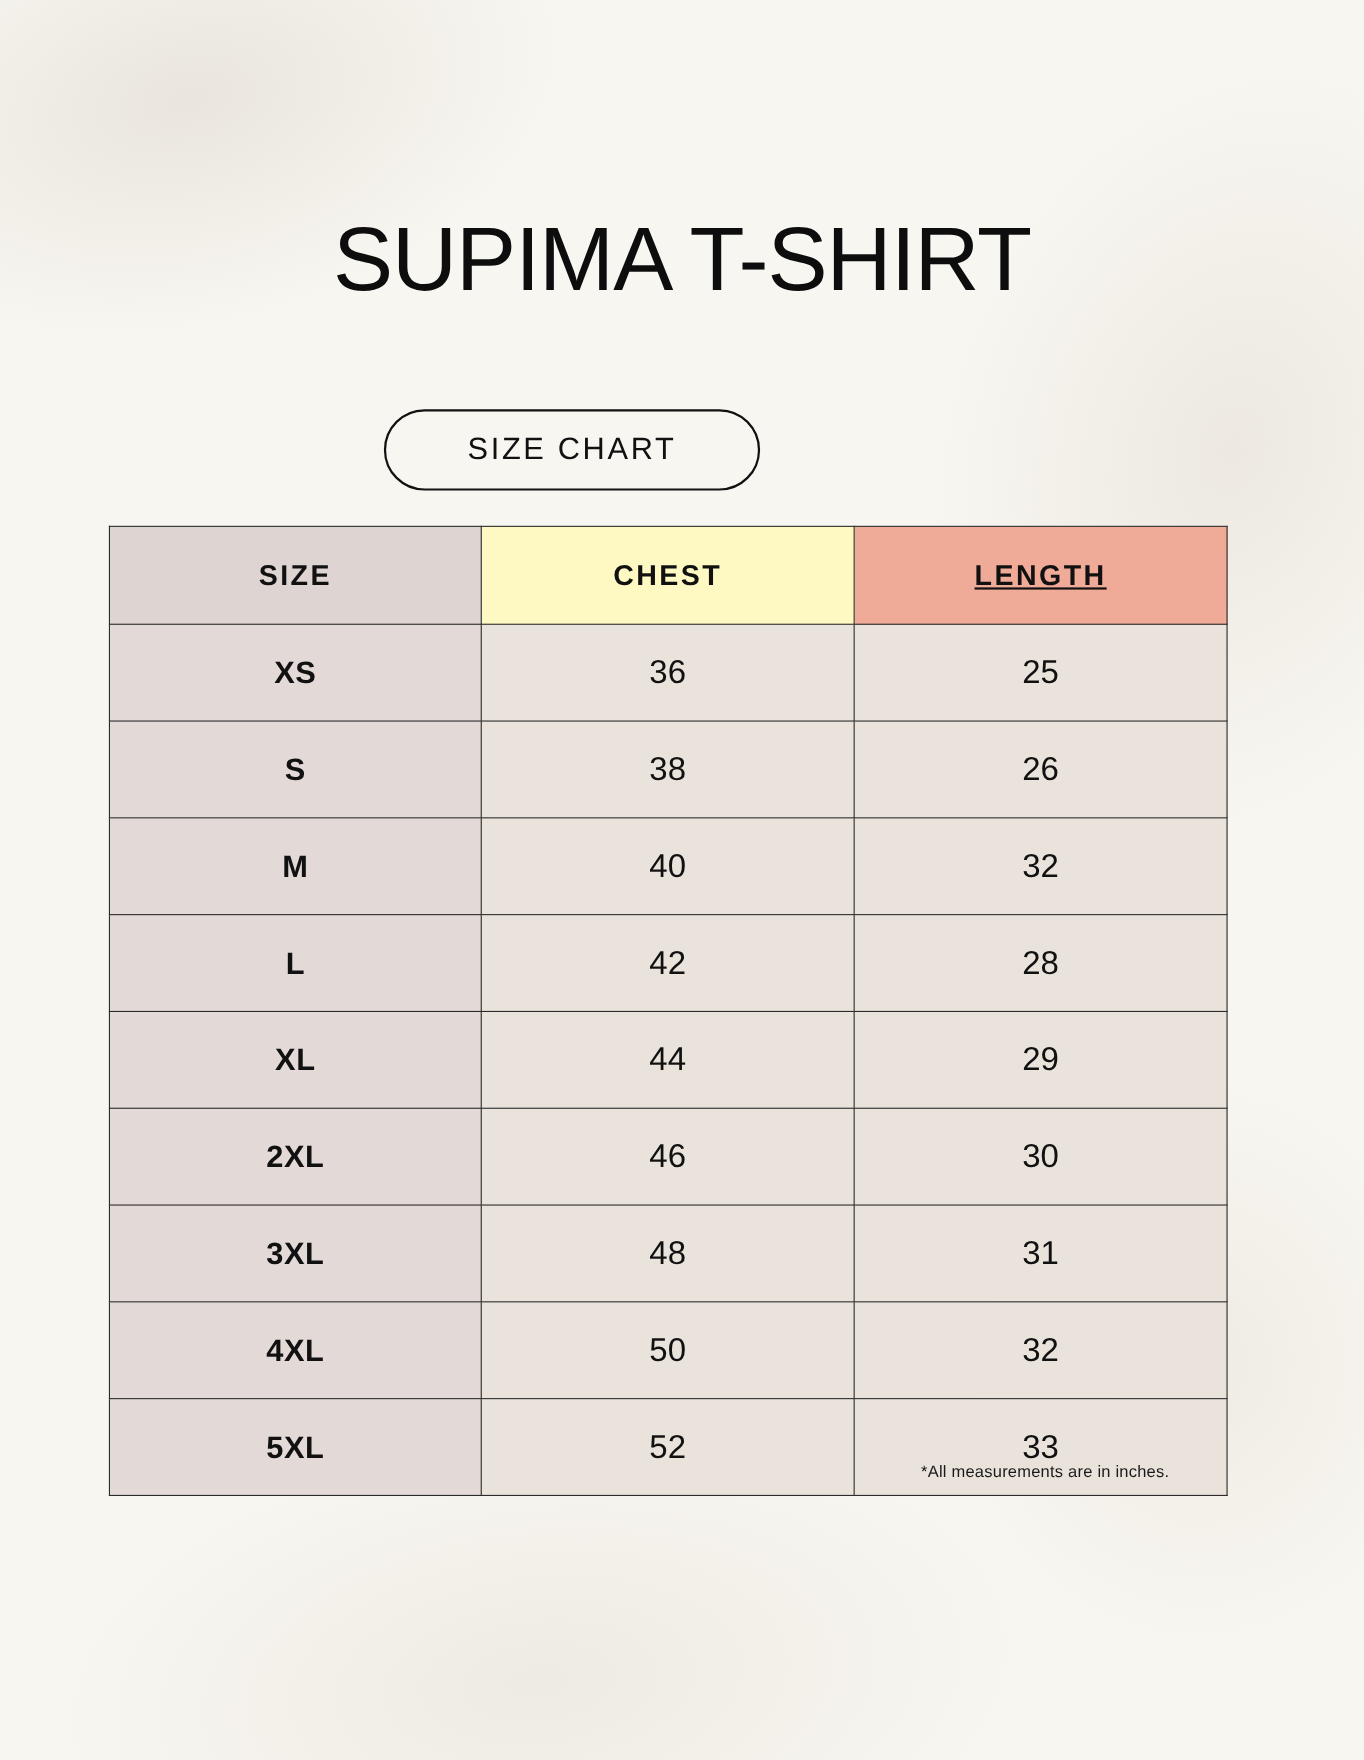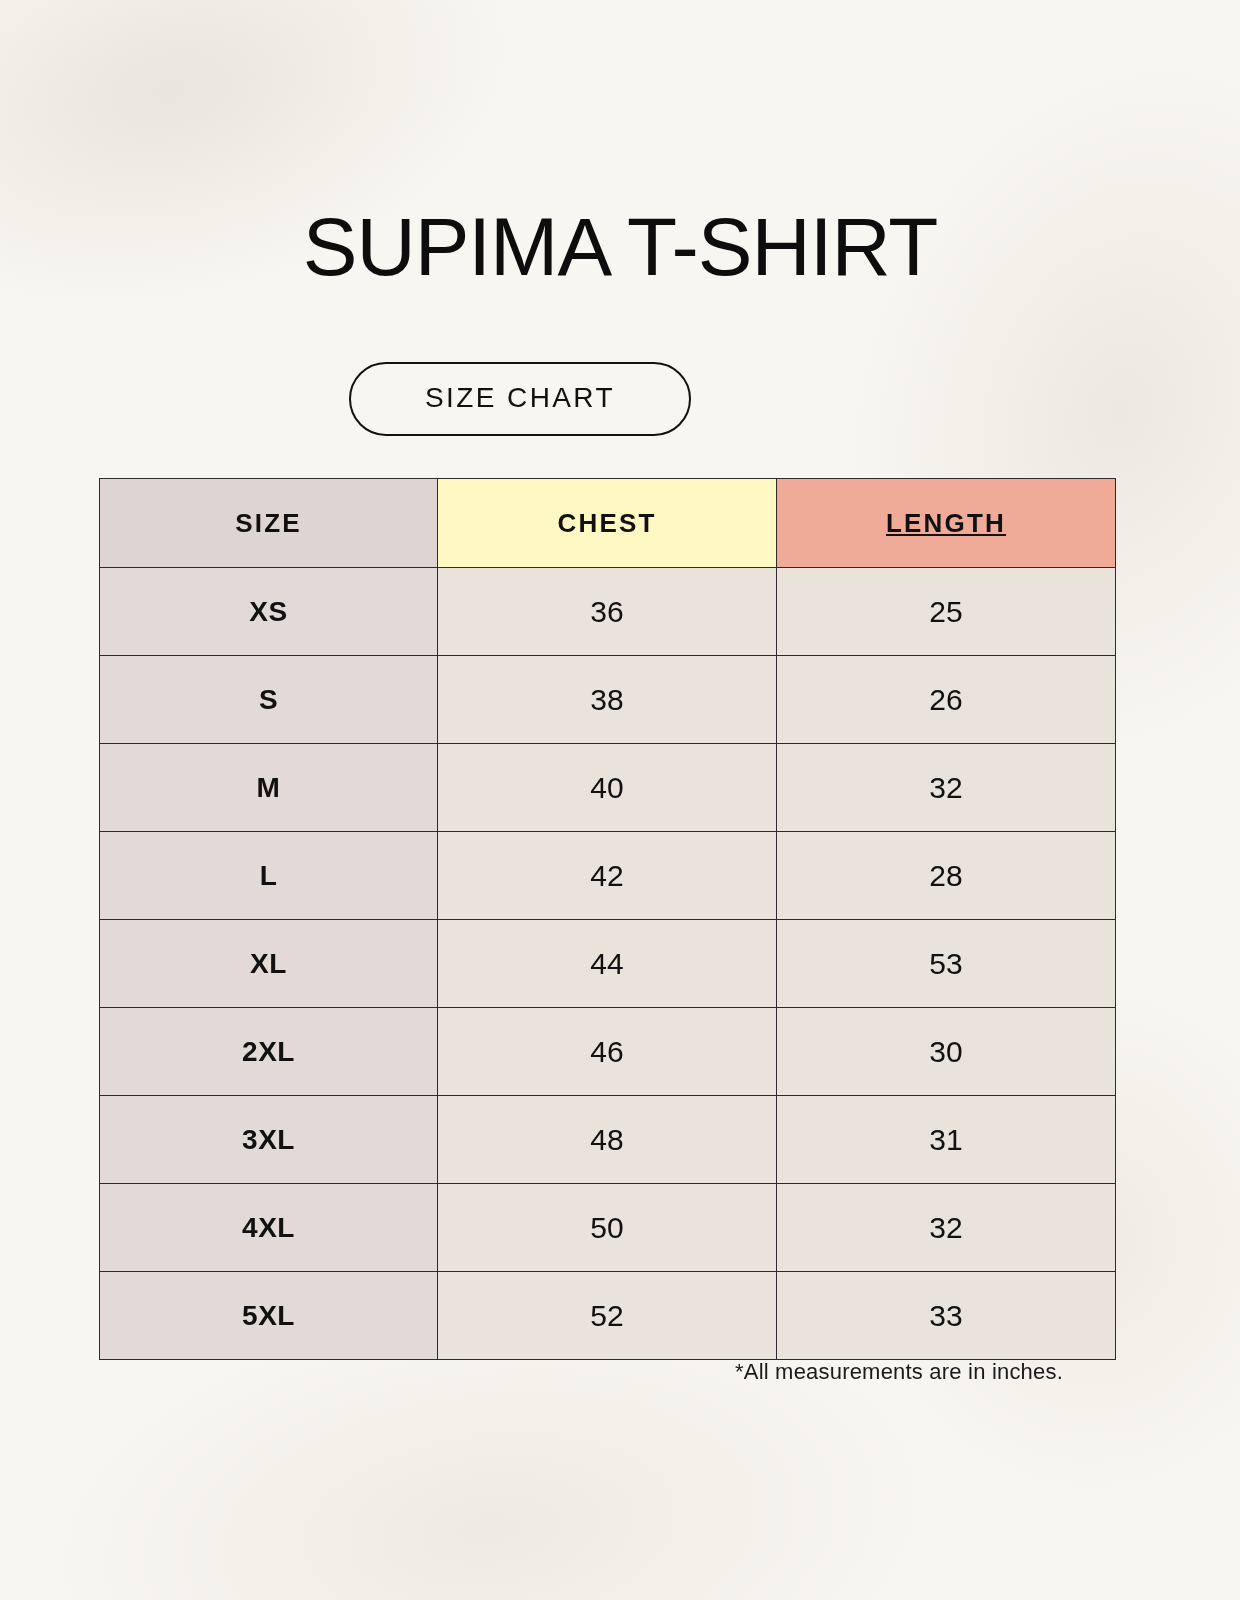--- a/index.html
+++ b/index.html
@@ -45,34 +45,34 @@
 
   .page {
     position: relative;
     width: 1240px;
     height: 1600px;
     box-sizing: border-box;
   }
 
   .title {
     position: absolute;
-    top: 206px;
+    top: 196px;
     left: 0;
     width: 1240px;
     text-align: center;
     font-size: 82px;
     line-height: 1;
     letter-spacing: -1px;
     font-weight: 400;
     color: #0d0d0d;
   }
 
   .pill-wrap {
     position: absolute;
-    top: 362px;
+    top: 372px;
     left: 0;
     width: 1040px;
     display: flex;
     justify-content: center;
   }
   .pill {
     border: 2.5px solid #111;
     border-radius: 40px;
     padding: 18px 74px 20px;
     font-size: 28px;
@@ -127,24 +127,23 @@
   tbody td.val-cell {
     background: #e9e3db;
   }
 
   .footnote {
     position: absolute;
     top: 1330px;
     left: 0;
     width: 1063px;
     text-align: right;
-    font-size: 22px;
+    font-size: 15px;
     color: #1a1a1a;
     letter-spacing: 0.2px;
-    margin-top: 29px;
   }
 </style>
 </head>
 <body>
 
 <div class="page">
 
   <div class="bg-wash wash-a"></div>
   <div class="bg-wash wash-b"></div>
   <div class="bg-wash wash-c"></div>
@@ -187,21 +186,21 @@
           <td class="val-cell">32</td>
         </tr>
         <tr>
           <td class="size-cell">L</td>
           <td class="val-cell">42</td>
           <td class="val-cell">28</td>
         </tr>
         <tr>
           <td class="size-cell">XL</td>
           <td class="val-cell">44</td>
-          <td class="val-cell">53</td>
+          <td class="val-cell">29</td>
         </tr>
         <tr>
           <td class="size-cell">2XL</td>
           <td class="val-cell">46</td>
           <td class="val-cell">30</td>
         </tr>
         <tr>
           <td class="size-cell">3XL</td>
           <td class="val-cell">48</td>
           <td class="val-cell">31</td>

